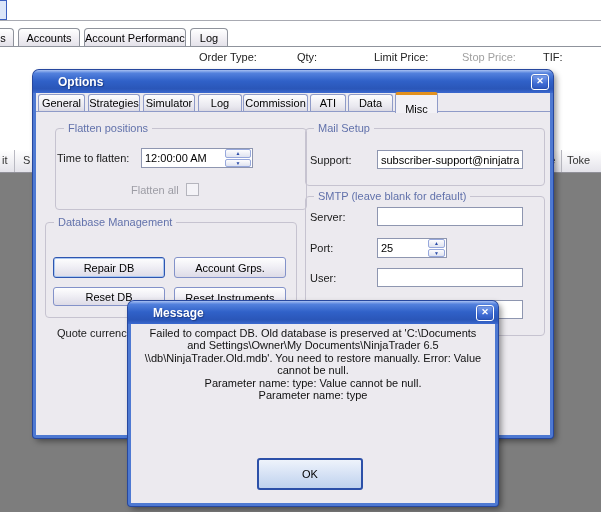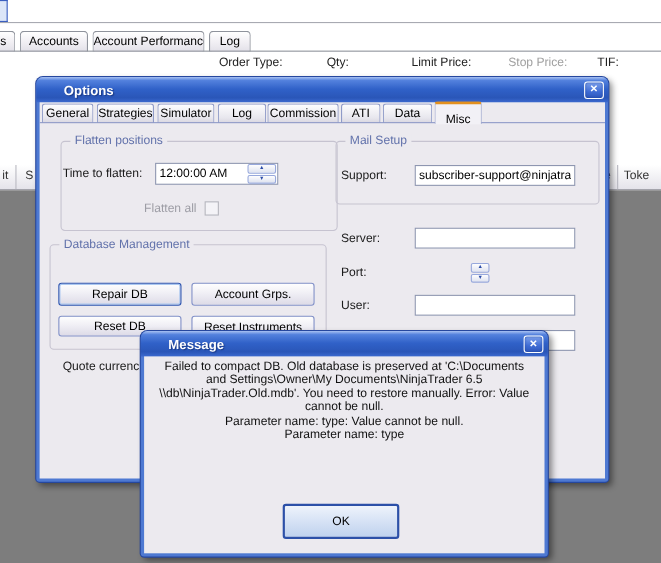--- a/index.html
+++ b/index.html
@@ -131,23 +131,27 @@
       <button class="xp-btn" style="left:138px;top:194px;width:112px;height:21px;">Reset Instruments</button>
 
       <div class="lbl" style="left:21px;top:234px;">Quote currenc</div>
 
       <div class="groupbox" style="left:269px;top:35px;width:240px;height:58px;">
         <span class="group-caption">Mail Setup</span>
       </div>
       <div class="lbl" style="left:274px;top:61px;">Support:</div>
       <input class="xp-input" style="left: 341px; top: 57px; width: 146px;" value="subscriber-support@ninjatrader">
 
+      <div class="groupbox" style="left:269px;top:103px;width:240px;height:140px;">
+        <span class="group-caption">SMTP (leave blank for default)</span>
+      </div>
       <div class="lbl" style="left:274px;top:118px;">Server:</div>
       <input class="xp-input" style="left: 341px; top: 114px; width: 146px;" value="">
       <div class="lbl" style="left:274px;top:149px;">Port:</div>
+      <input class="xp-input" style="left: 341px; top: 145px; width: 70px; height: 20px;" value="25">
       <div class="spinner" style="left:392px;top:146px;width:17px;height:18px;">
         <div class="spinbtn">▲</div>
         <div class="spinbtn">▼</div>
       </div>
       <div class="lbl" style="left:274px;top:179px;">User:</div>
       <input class="xp-input" style="left: 341px; top: 175px; width: 146px;" value="">
       <input class="xp-input" style="left: 341px; top: 207px; width: 146px;" value="">
     </div>
   </div>
 

